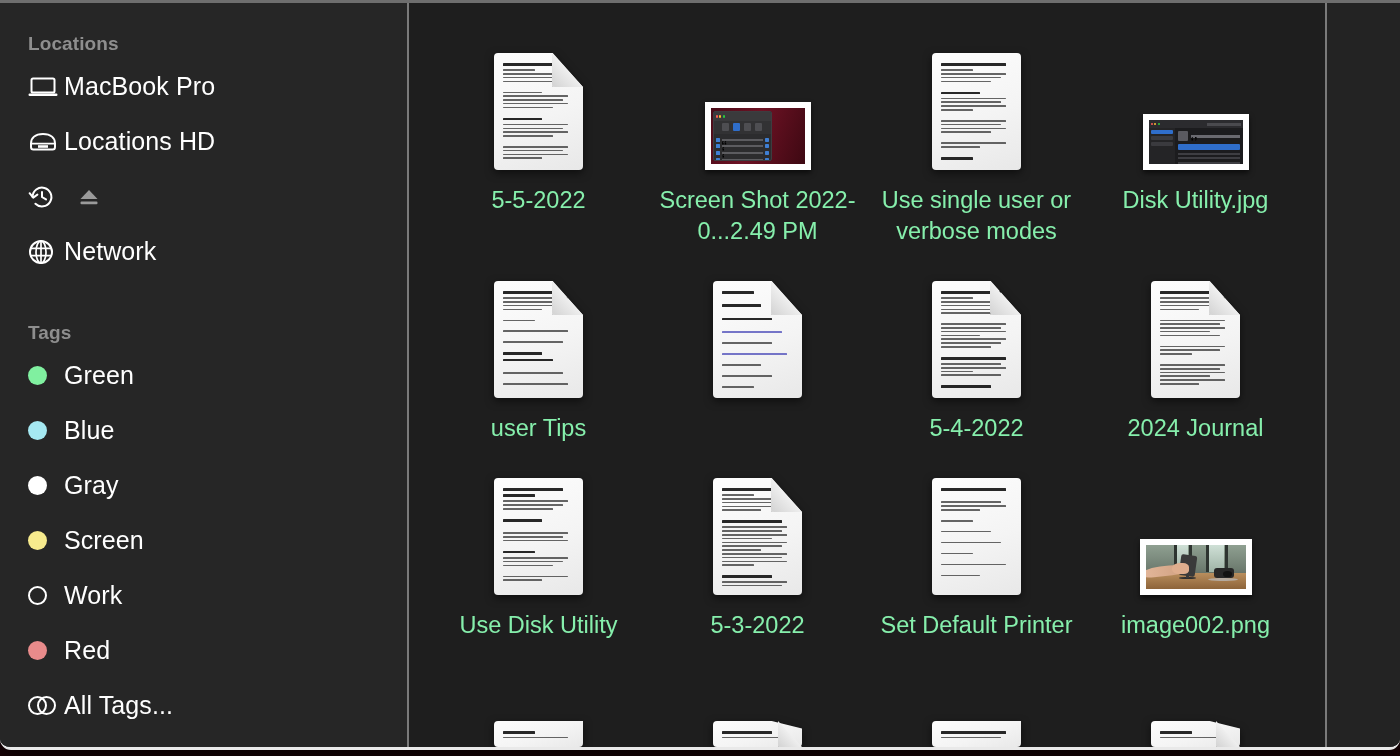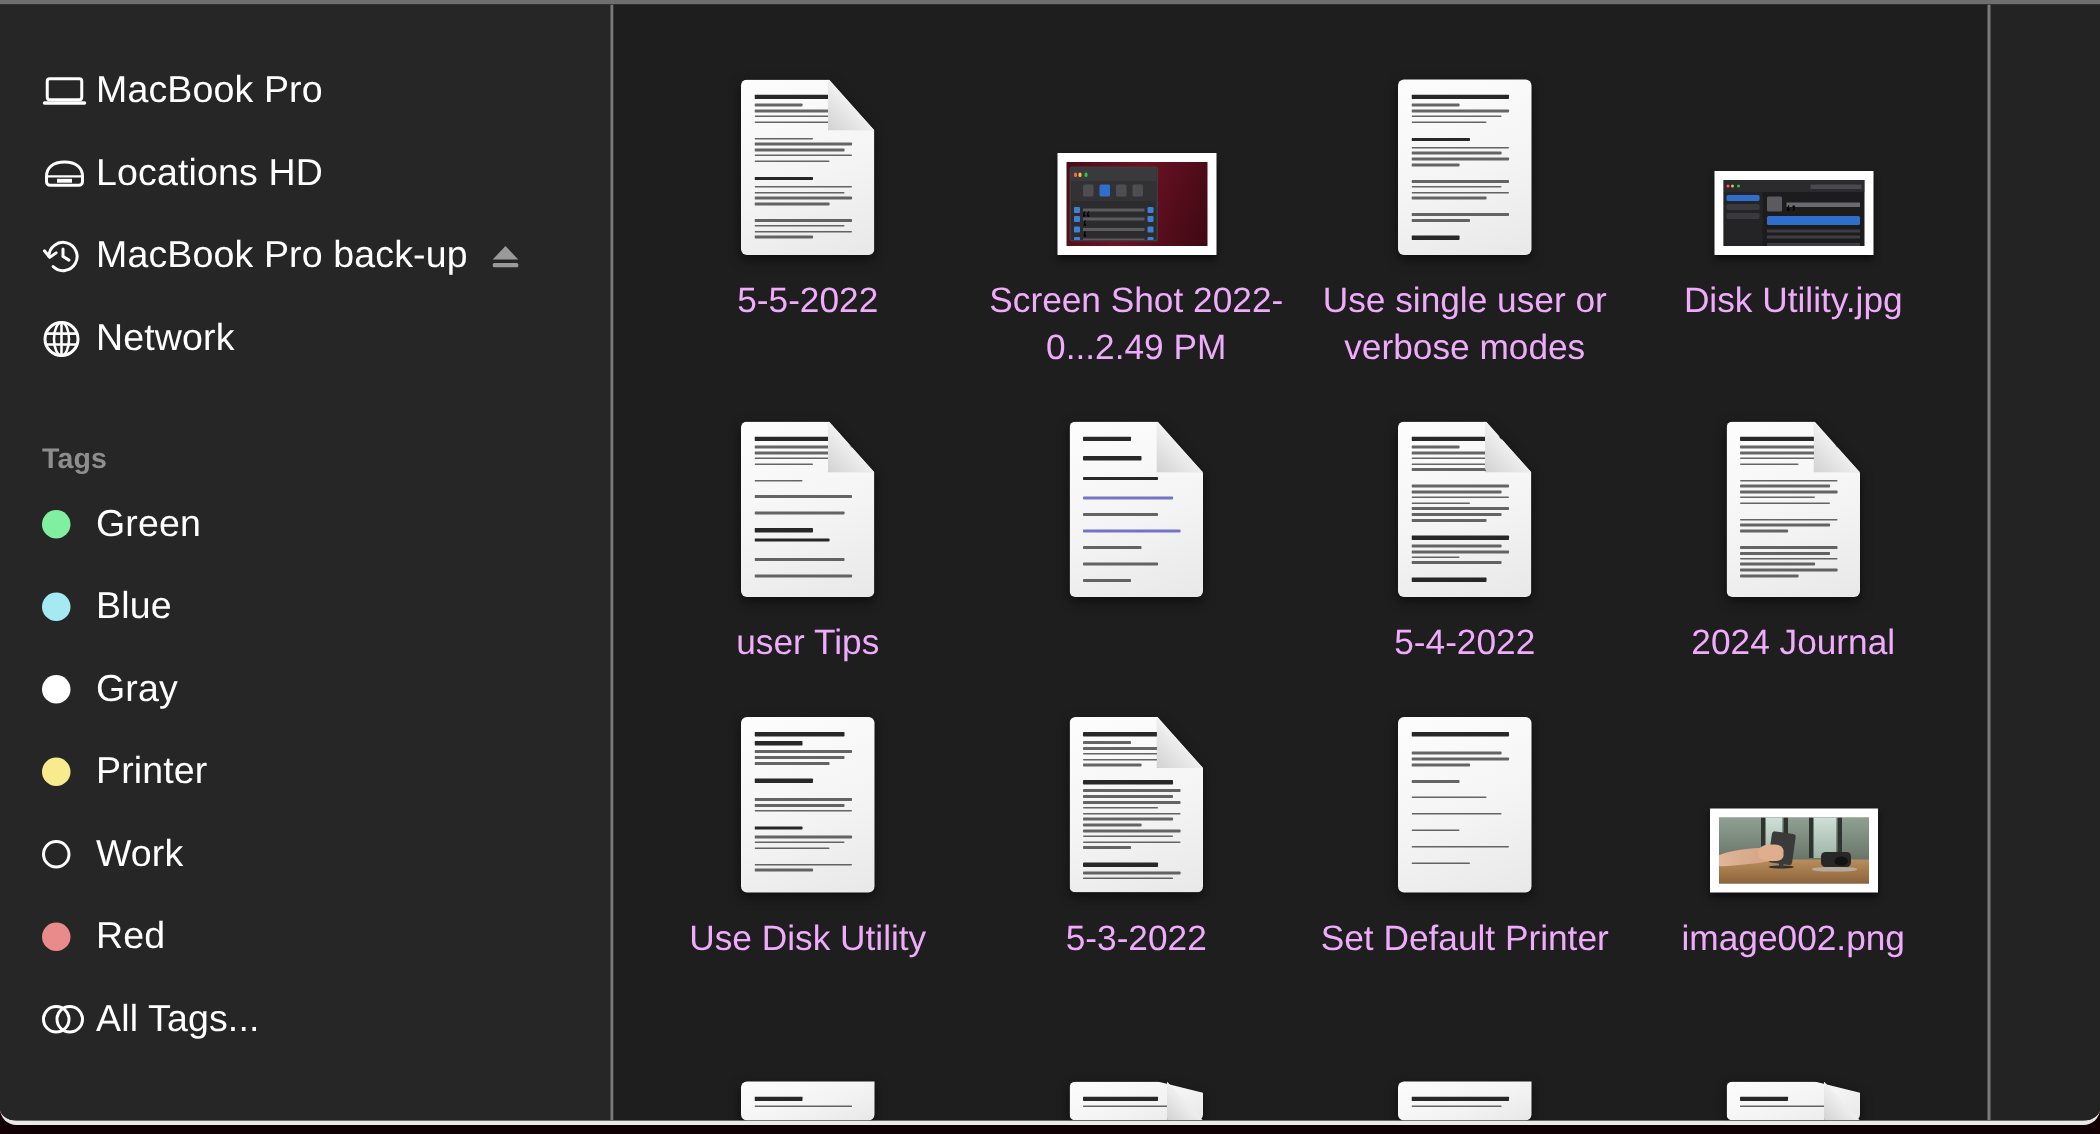--- a/index.html
+++ b/index.html
@@ -133,21 +133,21 @@
   .thumb-slot {
     height: 133px;
     width: 100%;
     display: flex;
     align-items: flex-end;
     justify-content: center;
     padding-bottom: 2px;
   }
   .file-name {
     margin-top: 13px;
-    color: #f0abfc;
+    color: #86efac;
     font-size: 23.5px;
     line-height: 31px;
     font-weight: 400;
     text-align: center;
     max-width: 205px;
     word-wrap: break-word;
   }
 
   
   .doc {
@@ -315,20 +315,21 @@
 </head>
 <body>
 
 <div id="desktop"></div>
 
 <div id="finder-window">
   <div id="window-body">
 
     <nav id="sidebar">
 
+      <div class="section-title">Locations</div>
 
       <div class="side-row">
         <span class="ico">
           <svg width="30" height="22" viewBox="0 0 30 22" fill="none">
             <rect x="3.5" y="2.5" width="23" height="14" rx="1.6" stroke="#fff" stroke-width="2"></rect>
             <rect x="0.5" y="17.5" width="29" height="2.4" rx="1.2" fill="#fff"></rect>
           </svg>
         </span>
         <span class="label">MacBook Pro</span>
       </div>
@@ -345,21 +346,20 @@
       </div>
 
       <div class="side-row">
         <span class="ico">
           <svg width="28" height="28" viewBox="0 0 28 28" fill="none">
             <path d="M4.6 14 A9.4 9.4 0 1 1 7.4 20.7" stroke="#fff" stroke-width="2" stroke-linecap="round"></path>
             <path d="M1.6 10.2 L5.2 14.6 L9.4 11.6" stroke="#fff" stroke-width="2" stroke-linecap="round" stroke-linejoin="round" fill="none"></path>
             <path d="M14 9 L14 14 L18 16.4" stroke="#fff" stroke-width="2" stroke-linecap="round"></path>
           </svg>
         </span>
-        <span class="label">MacBook Pro back-up</span>
         <span class="eject">
           <svg width="22" height="20" viewBox="0 0 22 20">
             <path d="M11 3 L19.5 12 L2.5 12 Z" fill="#9a9a9a"></path>
             <rect x="2.5" y="14.4" width="17" height="2.8" rx="1" fill="#9a9a9a"></rect>
           </svg>
         </span>
       </div>
 
       <div class="side-row">
         <span class="ico">
@@ -392,21 +392,21 @@
         <span class="ico">
           <span class="tag-dot" style="background:#ffffff"></span>
         </span>
         <span class="label">Gray</span>
       </div>
 
       <div class="side-row tag-row">
         <span class="ico">
           <span class="tag-dot" style="background:#f7eb8d"></span>
         </span>
-        <span class="label">Printer</span>
+        <span class="label">Screen</span>
       </div>
 
       <div class="side-row tag-row">
         <span class="ico">
           <span class="tag-ring"></span>
         </span>
         <span class="label">Work</span>
       </div>
 
       <div class="side-row tag-row">

